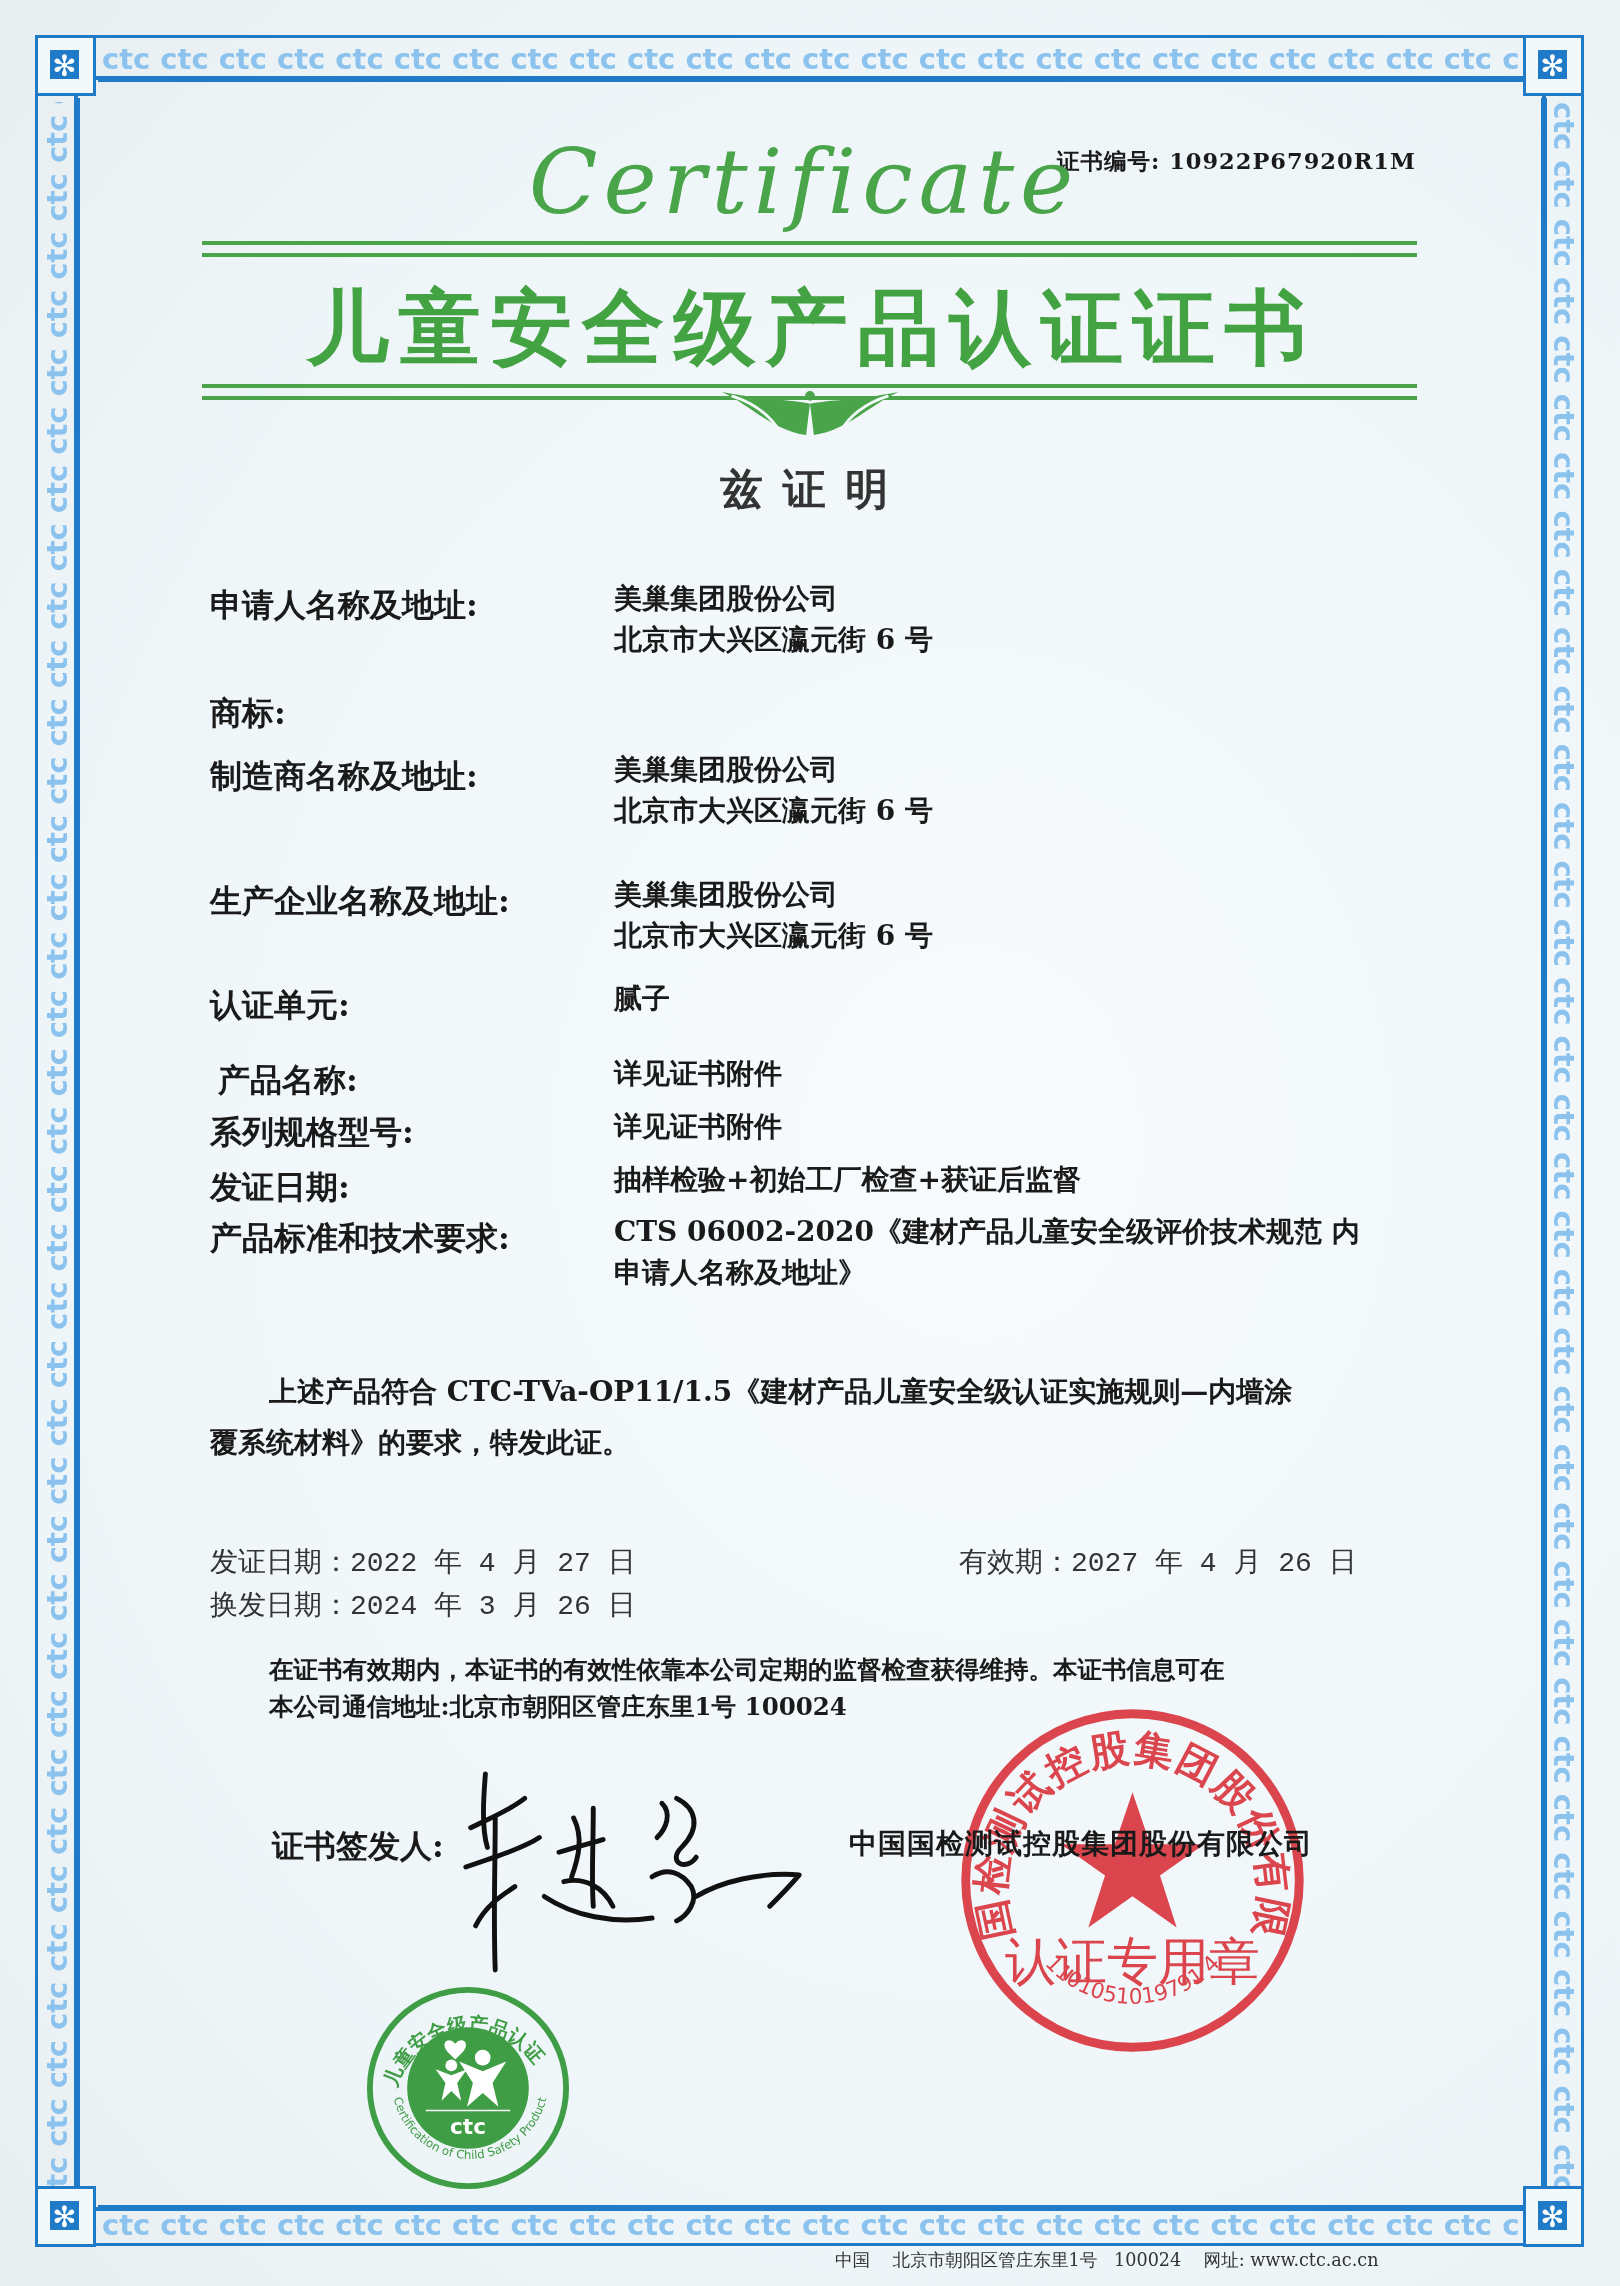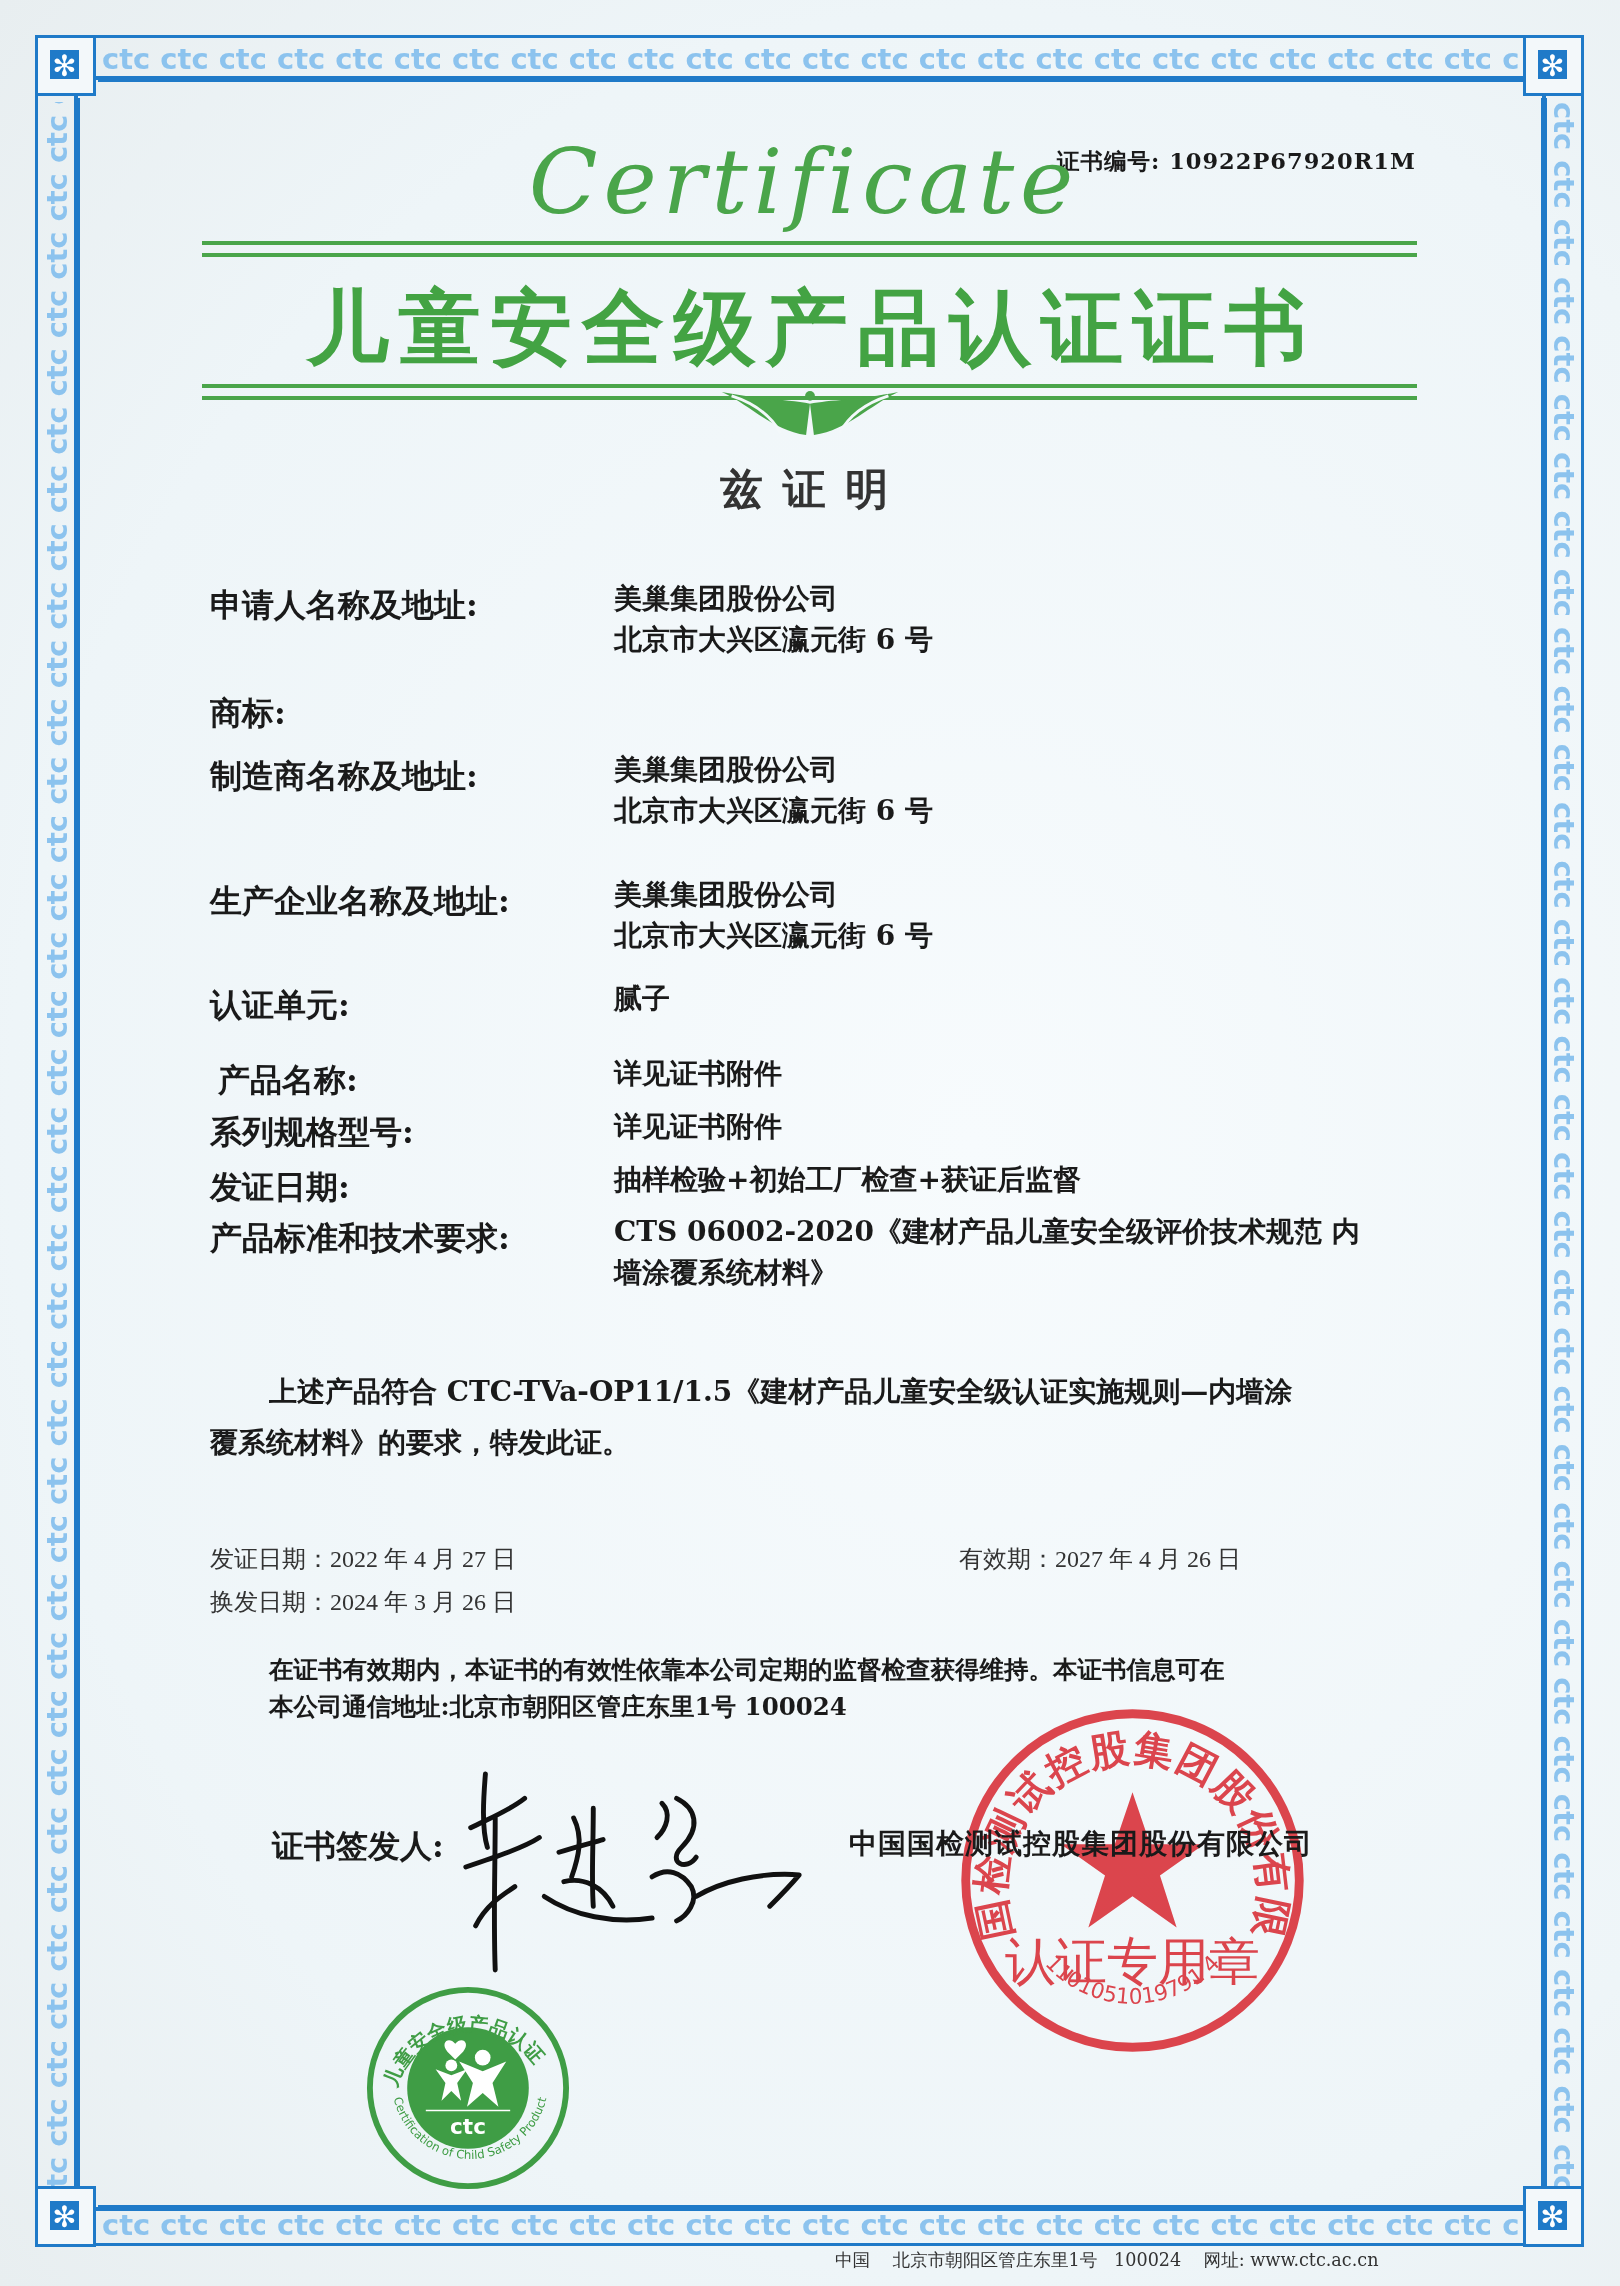--- a/index.html
+++ b/index.html
@@ -43,21 +43,21 @@
   .ornament { position:absolute; left:712px; top:390px; width:196px; height:49px; }
   .subtitle { position:absolute; left:667px; top:461px; width:294px; text-align:center;
     font-family:"DejaVu Serif", serif; font-weight:bold; font-size:43px; color:#333;
     letter-spacing:19.6px; }
   .field-label { position:absolute; left:210px; font-size:32px; font-weight:bold;
     font-family:"DejaVu Serif", serif; }
   .field-value { position:absolute; left:614px; font-size:28px; font-weight:bold;
     font-family:"DejaVu Serif", serif; line-height:41px; }
   .para { position:absolute; left:210px; width:1215px; font-size:28px; font-weight:bold;
     line-height:51px; font-family:"DejaVu Serif", serif; }
-  .date { position:absolute; font-size:24px; font-family:Liberation Serif, serif; color:#333; }
+  .date { position:absolute; font-size:28px; font-family:Liberation Mono, monospace; color:#333; }
   .note { position:absolute; left:210px; width:1215px; font-size:24.5px; font-weight:bold;
     line-height:37px; font-family:"DejaVu Serif", serif; }
   .signer-label { position:absolute; left:272px; top:1825px; font-size:32px; font-weight:bold; }
   .company { position:absolute; left:849px; top:1825px; font-size:28px; font-weight:bold; letter-spacing:1px; }
   .signature { position:absolute; left:456px; top:1759px; width:353px; height:216px; }
   .seal { position:absolute; left:951px; top:1699px; width:363px; height:363px; }
   .logo { position:absolute; left:365px; top:1985px; width:206px; height:206px; }
   .footer { position:absolute; left:835px; top:2248px; font-size:17.6px; color:#333;
     font-family:"DejaVu Serif", serif; white-space:pre; }
 </style>
@@ -155,21 +155,21 @@
   <div class="field-value" style="top:1106px;">详见证书附件</div>
 </div>
 <div>
   <div class="field-label" style="top:1166px;">发证日期:</div>
   <div class="field-value" style="top:1159px;">抽样检验+初始工厂检查+获证后监督</div>
 </div>
 <div>
   <div class="field-label" style="top:1217px;">产品标准和技术要求:</div>
   <div class="field-value" style="top:1211px;">
     <div>CTS 06002-2020《建材产品儿童安全级评价技术规范 内</div>
-    <div>墙涂覆系统材料》</div>
+    <div>申请人名称及地址》</div>
   </div>
 </div>
 
 <div class="para" style="top:1366px;">
   <div style="text-indent:59px;">上述产品符合 CTC-TVa-OP11/1.5《建材产品儿童安全级认证实施规则—内墙涂</div>
   <div>覆系统材料》的要求，特发此证。</div>
 </div>
 
 <div class="date" style="left:210px; top:1543px;">发证日期：2022 年 4 月 27 日</div>
 <div class="date" style="left:210px; top:1586px;">换发日期：2024 年 3 月 26 日</div>

